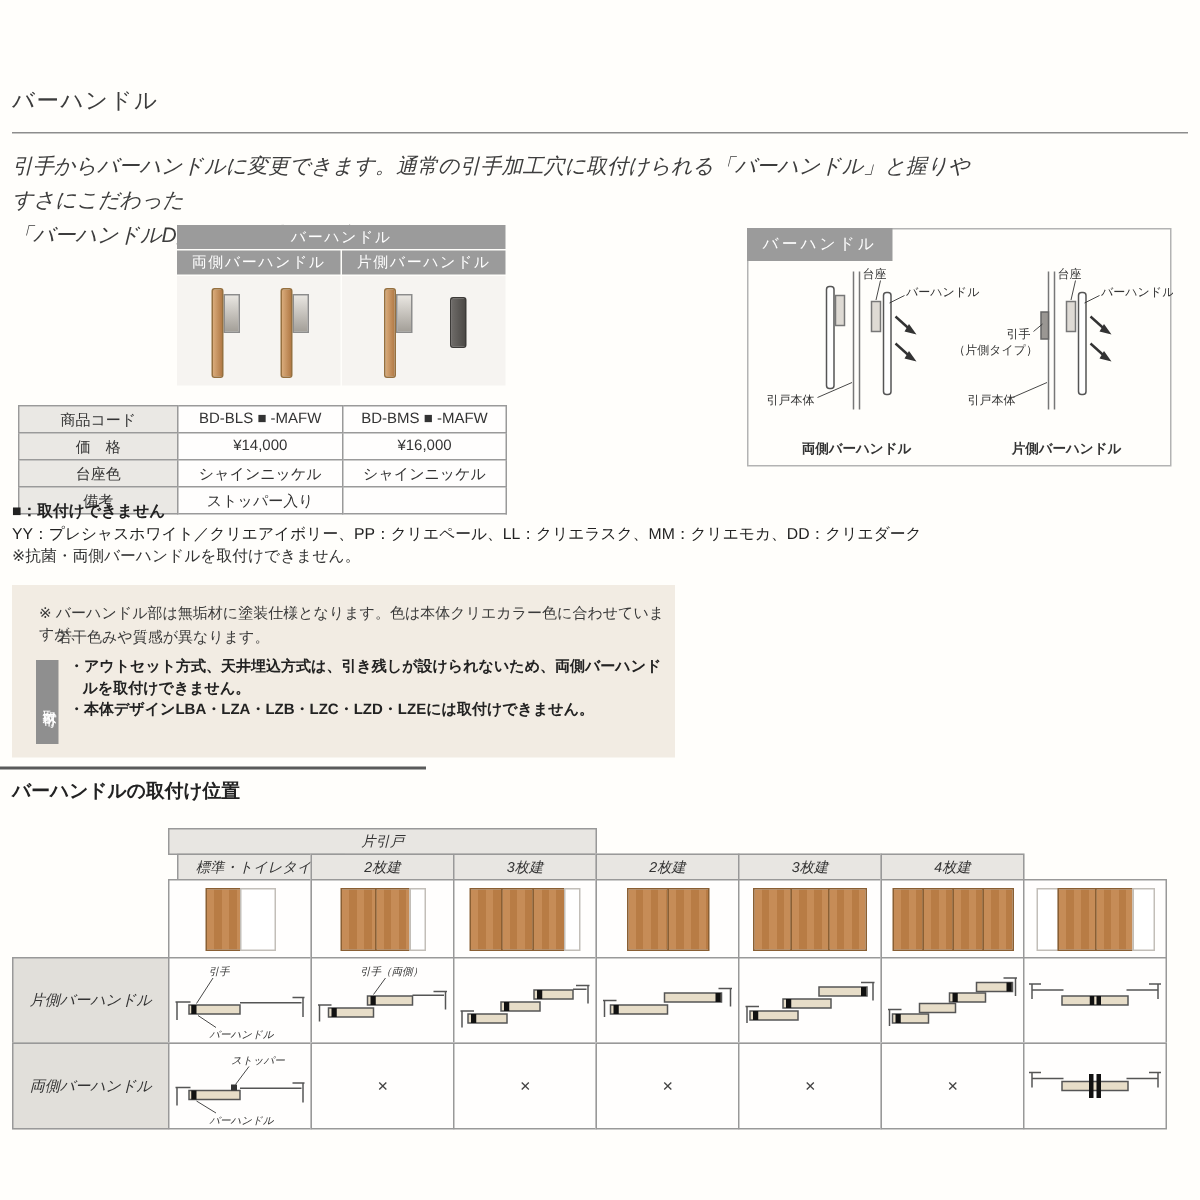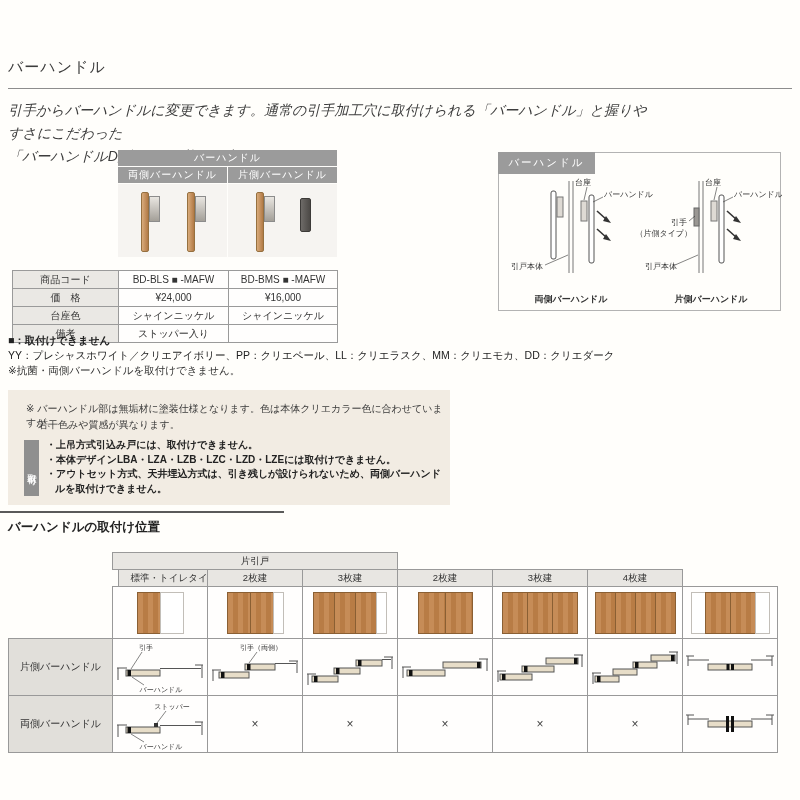--- a/index.html
+++ b/index.html
@@ -55,21 +55,21 @@
     writing-mode:vertical-rl;text-orientation:upright;font-size:9.5px;letter-spacing:1px;
     display:flex;align-items:center;justify-content:center;}
   .notice-items{position:absolute;left:38px;top:48px;width:398px;font-size:10px;font-weight:bold;
     line-height:1.45;color:#222;}
   .notice-items div{padding-left:9px;text-indent:-9px;}
 
   
   .section-divider{left:0;top:511px;width:284px;border-top:2px solid #5a5a5a;}
   .mount-title{left:8px;top:519px;font-size:12.5px;font-weight:bold;color:#222;}
 
-  #mount{left:8px;top:552px;width:771px;height:202px;}
+  #mount{left:8px;top:552px;width:771px;height:202px;font-style:italic;}
   .mt{position:absolute;box-sizing:border-box;border:1px solid #999;background:#fffefd;
     display:flex;align-items:center;justify-content:center;font-size:9.5px;color:#333;}
   .mt.hdr{background:#e8e6e2;}
   .mt.lbl{background:#e1dfda;font-size:10px;}
   .mt.na{font-size:12px;color:#444;}
 
   .doors{display:flex;align-items:stretch;height:42px;}
   .leaf{height:42px;border:1px solid #8a5f33;box-sizing:border-box;
     background:repeating-linear-gradient(90deg,#c68c57 0px,#c68c57 5px,#b87c45 5px,#b87c45 10px);}
   .leaf + .leaf, .leaf + .leaf-open, .leaf-open + .leaf{margin-left:-1px;}
@@ -120,21 +120,21 @@
         <col style="width:109px">
       </colgroup>
     <tbody>
         <tr>
       <td class="lab">商品コード</td>
       <td class="val">BD-BLS ■ -MAFW</td>
       <td class="val">BD-BMS ■ -MAFW</td>
     </tr>
     <tr>
       <td class="lab">価　格</td>
-      <td class="val">¥24,000</td>
+      <td class="val">¥14,000</td>
       <td class="val">¥16,000</td>
     </tr>
     <tr>
       <td class="lab">台座色</td>
       <td class="val">シャインニッケル</td>
       <td class="val">シャインニッケル</td>
     </tr>
     <tr>
       <td class="lab">備考</td>
       <td class="val">ストッパー入り</td>
@@ -190,23 +190,22 @@
 
 <div class="abs legend1">■：取付けできません</div>
 <div class="abs legend2">YY：プレシャスホワイト／クリエアイボリー、PP：クリエペール、LL：クリエラスク、MM：クリエモカ、DD：クリエダーク</div>
 <div class="abs legend3">※抗菌・両側バーハンドルを取付けできません。</div>
 
 <div class="abs" id="notice">
   <div class="wood1">※ バーハンドル部は無垢材に塗装仕様となります。色は本体クリエカラー色に合わせていますが、</div>
   <div class="wood2">若干色みや質感が異なります。</div>
   <div class="na-badge">取付不可</div>
   <div class="notice-items">
-    <div>・上吊方式引込み戸には、取付けできません。</div>
+    <div>・アウトセット方式、天井埋込方式は、引き残しが設けられないため、両側バーハンドルを取付けできません。</div>
     <div>・本体デザインLBA・LZA・LZB・LZC・LZD・LZEには取付けできません。</div>
-    <div>・アウトセット方式、天井埋込方式は、引き残しが設けられないため、両側バーハンドルを取付けできません。</div>
   </div>
 </div>
 
 <div class="abs section-divider"></div>
 <div class="abs mount-title">バーハンドルの取付け位置</div>
 
 <div class="abs" id="mount">
 
   <div class="mt hdr" style="left:104px;top:0;width:286px;height:18px;">片引戸</div>
 

